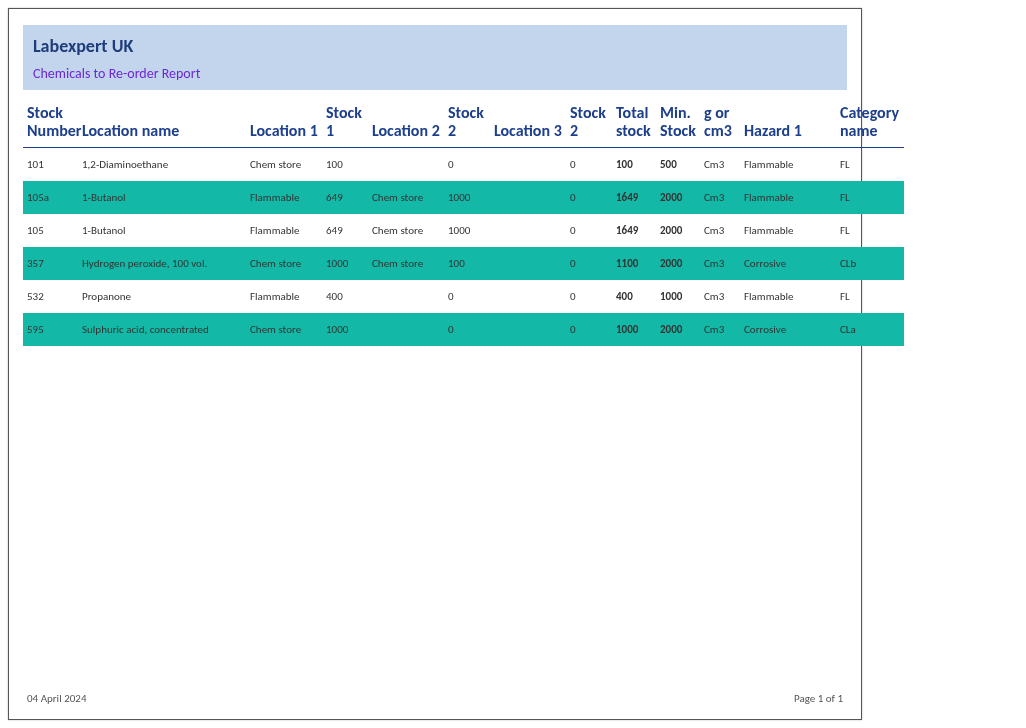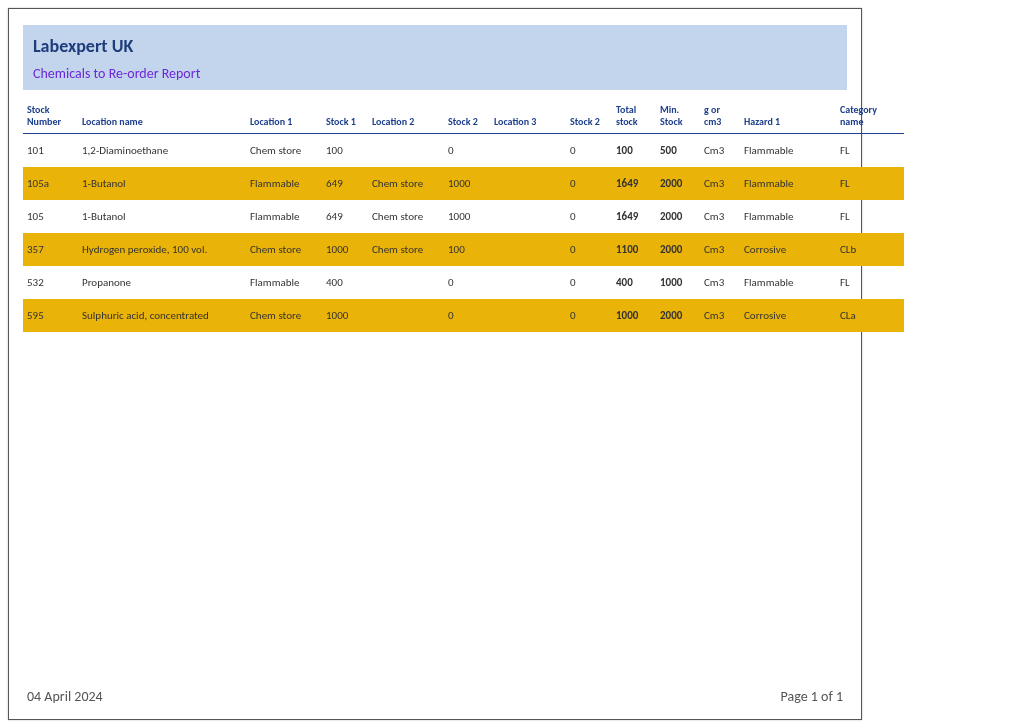--- a/index.html
+++ b/index.html
@@ -38,47 +38,47 @@
     margin: 0;
   }
   table.report {
     width: 100%;
     border-collapse: collapse;
     table-layout: fixed;
     margin-top: 2px;
   }
   thead th {
     text-align: left;
-    font-size: 10px;
+    font-size: 16px;
     font-weight: bold;
     color: #1d3f8c;
     padding: 6px 4px 6px 4px;
     border-bottom: 1.5px solid #1d3f8c;
     vertical-align: bottom;
     line-height: 1.15;
   }
   tbody td {
     padding: 10px 4px;
     font-size: 11px;
     color: #333;
     vertical-align: middle;
   }
   tbody tr.alt td {
-    background: #eab308;
+    background: #14b8a6;
   }
   .num { text-align: left; }
   .bold { font-weight: bold; }
   .footer {
     position: absolute;
     bottom: 14px;
     left: 18px;
     right: 18px;
     display: flex;
     justify-content: space-between;
-    font-size: 14px;
+    font-size: 11px;
     color: #555;
   }
   
   .c-stocknum  { width: 55px; }
   .c-name      { width: 168px; }
   .c-loc       { width: 76px; }
   .c-stk       { width: 46px; }
   .c-total     { width: 44px; }
   .c-min       { width: 44px; }
   .c-unit      { width: 40px; }

